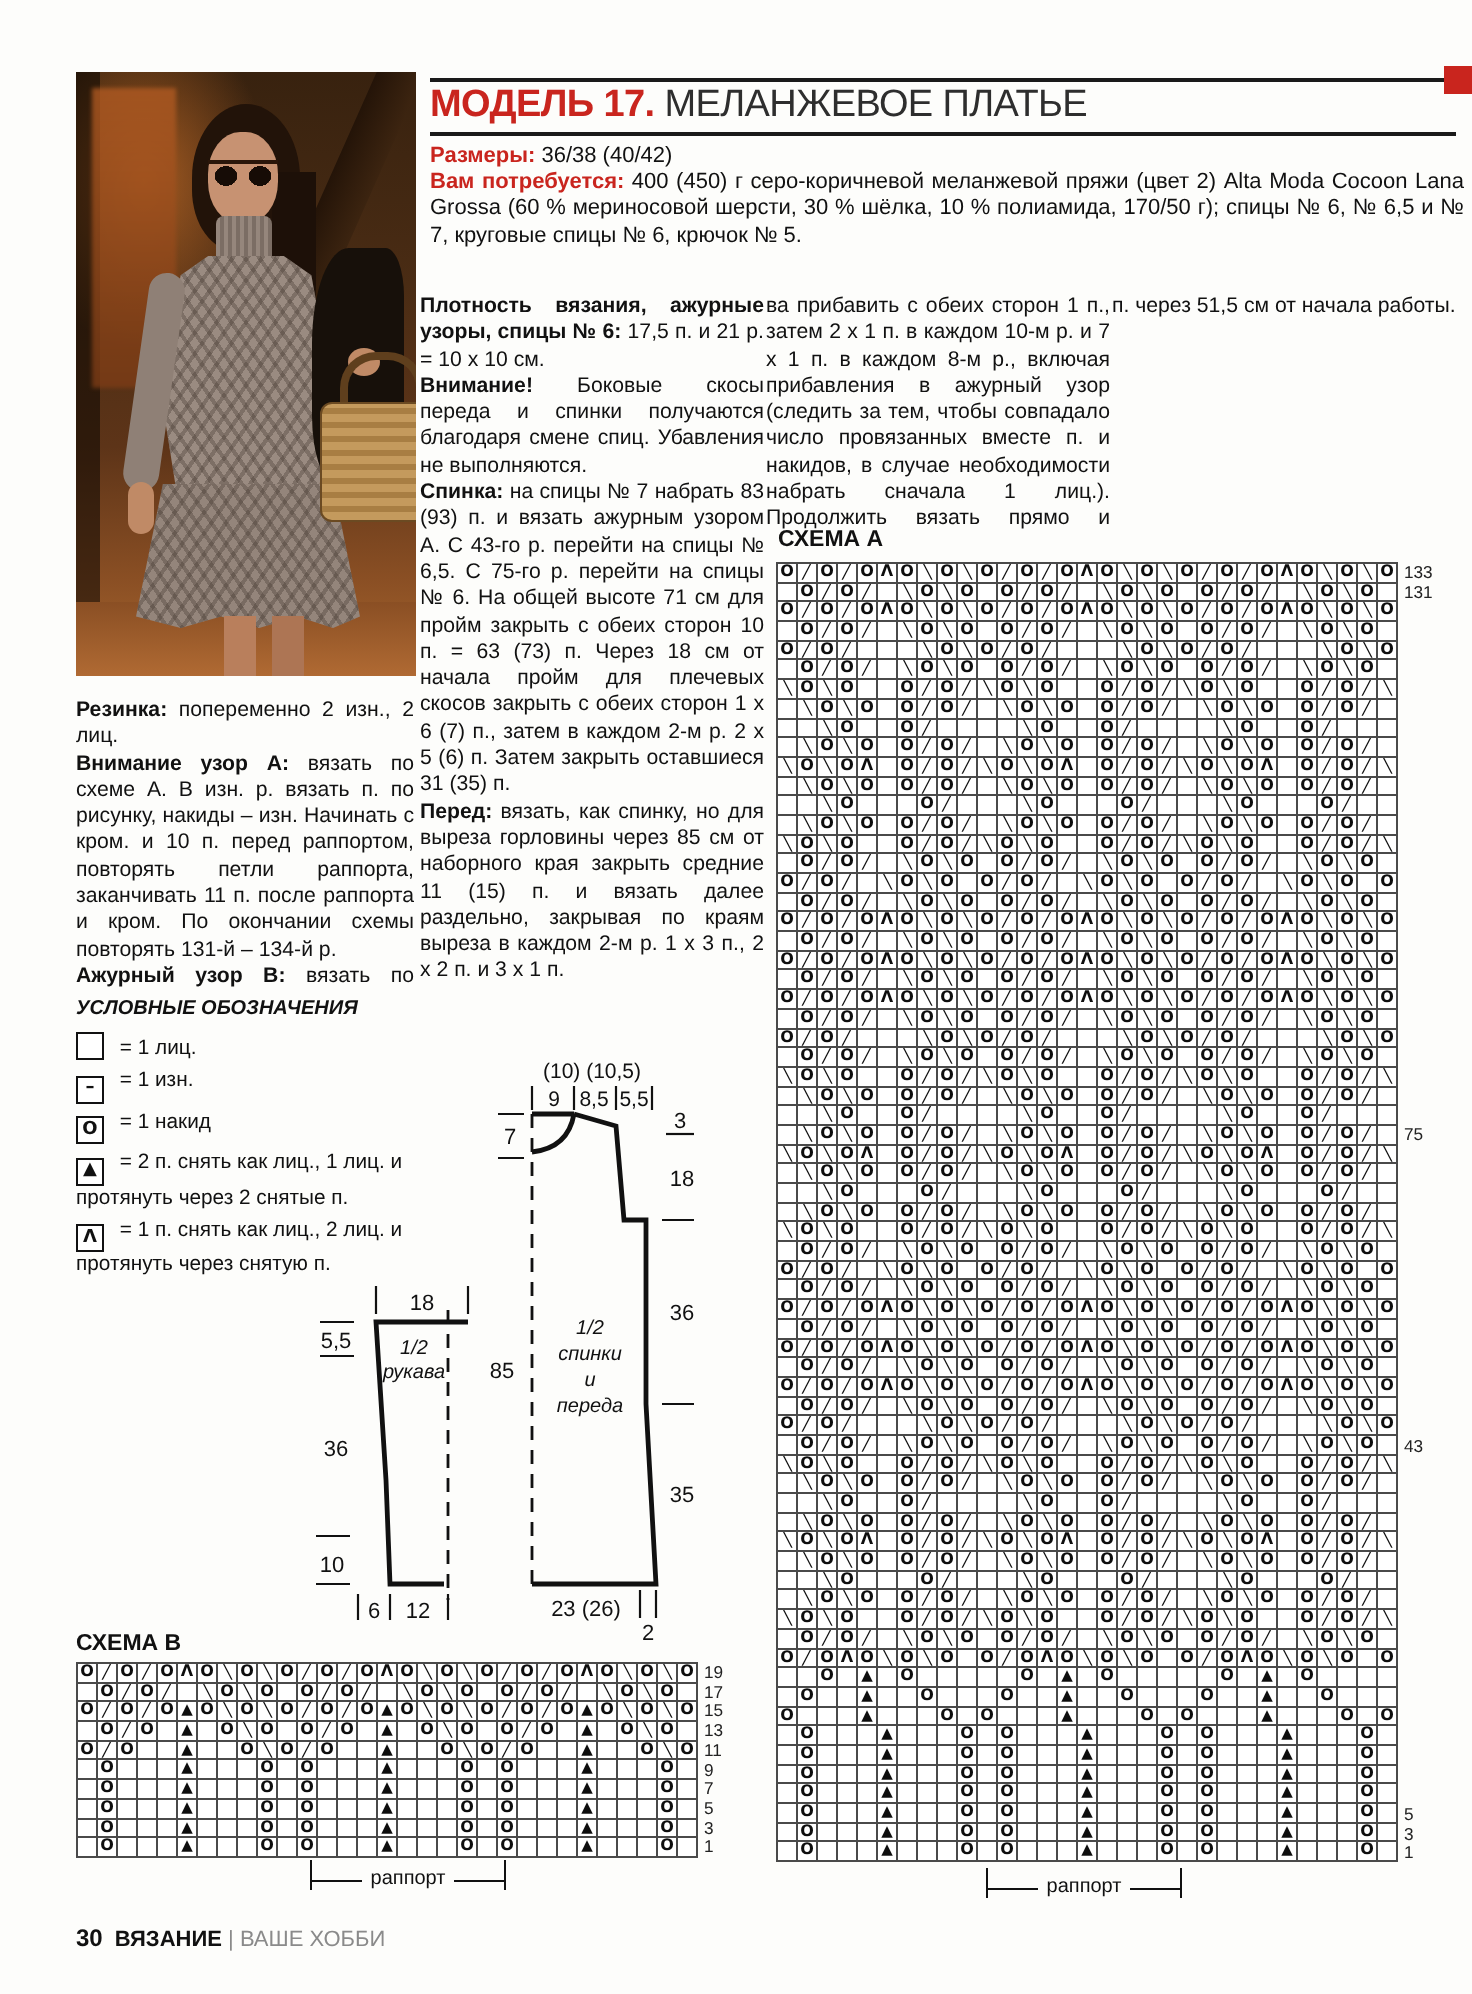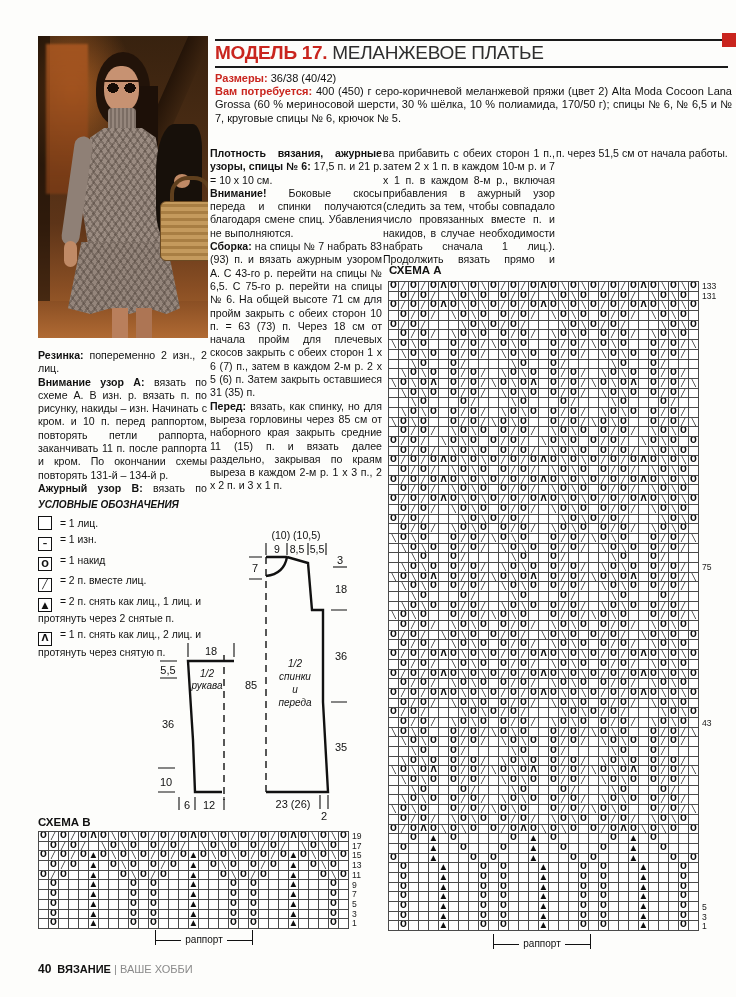--- a/index.html
+++ b/index.html
@@ -96,37 +96,36 @@
 </div>
 
 <div class="col" id="col1" style="left:38px;top:349px;width:169px;height:146px">
     <p class="para"><b>Резинка:</b> попеременно 2 изн., 2 лиц.</p>
     <p class="para"><b>Внимание узор А:</b> вязать по схеме А. В изн. р. вязать п. по рисунку, накиды – изн. Начинать с кром. и 10 п. перед раппортом, повторять петли раппорта, заканчивать 11 п. после раппорта и кром. По окончании схемы повторять 131-й – 134-й р.</p>
     <p class="para"><b>Ажурный узор В:</b> вязать по схеме В. В изн. р. вязать п. по рисунку, накиды – изн. Начинать с кром. и 10</p>
   </div>
 <div class="col" id="col2" style="left:210px;top:147px;width:172px;height:348px">
     <p class="para"><b>Плотность вязания, ажурные узоры, спицы № 6:</b> 17,5 п. и 21 р. = 10 х 10 см.</p>
     <p class="para"><b>Внимание!</b> Боковые скосы переда и спинки получаются благодаря смене спиц. Убавления не выполняются.</p>
-    <p class="para"><b>Сборка:</b> на спицы № 7 набрать 83 (93) п. и вязать ажурным узором А. С 43-го р. перейти на спицы № 6,5. С 75-го р. перейти на спицы № 6. На общей высоте 71 см для пройм закрыть с обеих сторон 10 п. = 63 (73) п. Через 18 см от начала пройм для плечевых скосов закрыть с обеих сторон 1 х 6 (7) п., затем в каждом 2-м р. 2 х 5 (6) п. Затем закрыть оставшиеся 31 (35) п.</p>
+    <p class="para"><b>Спинка:</b> на спицы № 7 набрать 83 (93) п. и вязать ажурным узором А. С 43-го р. перейти на спицы № 6,5. С 75-го р. перейти на спицы № 6. На общей высоте 71 см для пройм закрыть с обеих сторон 10 п. = 63 (73) п. Через 18 см от начала пройм для плечевых скосов закрыть с обеих сторон 1 х 6 (7) п., затем в каждом 2-м р. 2 х 5 (6) п. Затем закрыть оставшиеся 31 (35) п.</p>
     <p class="para"><b>Перед:</b> вязать, как спинку, но для выреза горловины через 85 см от наборного края закрыть средние 11 (15) п. и вязать далее раздельно, закрывая по краям выреза в каждом 2-м р. 1 х 3 п., 2 х 2 п. и 3 х 1 п.</p>
   </div>
 <div class="col" id="col3" style="left:383px;top:147px;width:172px;height:122px">
     <p class="para">ва прибавить с обеих сторон 1 п., затем 2 х 1 п. в каждом 10-м р. и 7 х 1 п. в каждом 8-м р., включая прибавления в ажурный узор (следить за тем, чтобы совпадало число провязанных вместе п. и накидов, в случае необходимости набрать сначала 1 лиц.). Продолжить вязать прямо и закрыть</p>
   </div>
 <div class="col" id="col4" style="left:556px;top:147px;width:179px;height:140px">
     <p class="para">п. через 51,5 см от начала работы.</p>
   </div>
 
 <div class="abs" id="legend">
   <p id="legend-title">УСЛОВНЫЕ ОБОЗНАЧЕНИЯ</p>
   <div id="legend-items">
       <div class="leg"><span class="lbox"></span><span> = 1 лиц.</span></div>
       <div class="leg"><span class="lbox">–</span><span> = 1 изн.</span></div>
       <div class="leg"><span class="lbox">O</span><span> = 1 накид</span></div>
-      <div class="leg"><span class="lbox">╱</span><span> = 2 п. вместе лиц.</span></div>
       <div class="leg"><span class="lbox">▲</span><span> = 2 п. снять как лиц., 1 лиц. и протянуть через 2 снятые п.</span></div>
       <div class="leg"><span class="lbox">Λ</span><span> = 1 п. снять как лиц., 2 лиц. и протянуть через снятую п.</span></div>
     </div>
 </div>
 
 <svg class="abs" id="schematic" viewBox="0 0 240 300" width="240" height="300">
 
   <g stroke="#111" fill="none">
     <path d="M84,134 L38,134 L43,213 L45,265 L72,265" stroke-width="2.4"></path>
     <path d="M74,128 V273" stroke-width="1.4" stroke-dasharray="7 5"></path>
@@ -2591,16 +2590,16 @@
     <i style="top: 77.6px;">3</i>
     <i style="top: 87.3px;">1</i>
   </div>
 <div class="rapport" id="rapportB">
   <span class="ln"></span>
   <span class="tx">раппорт</span>
   <span class="ln"></span>
 </div>
 
 <div class="abs" id="footer">
-  <span class="num">40</span><span class="brand">ВЯЗАНИЕ</span>
+  <span class="num">30</span><span class="brand">ВЯЗАНИЕ</span>
   <span class="grey">|</span>
   <span class="grey">ВАШЕ ХОББИ</span>
 </div>
 
 </body></html>

